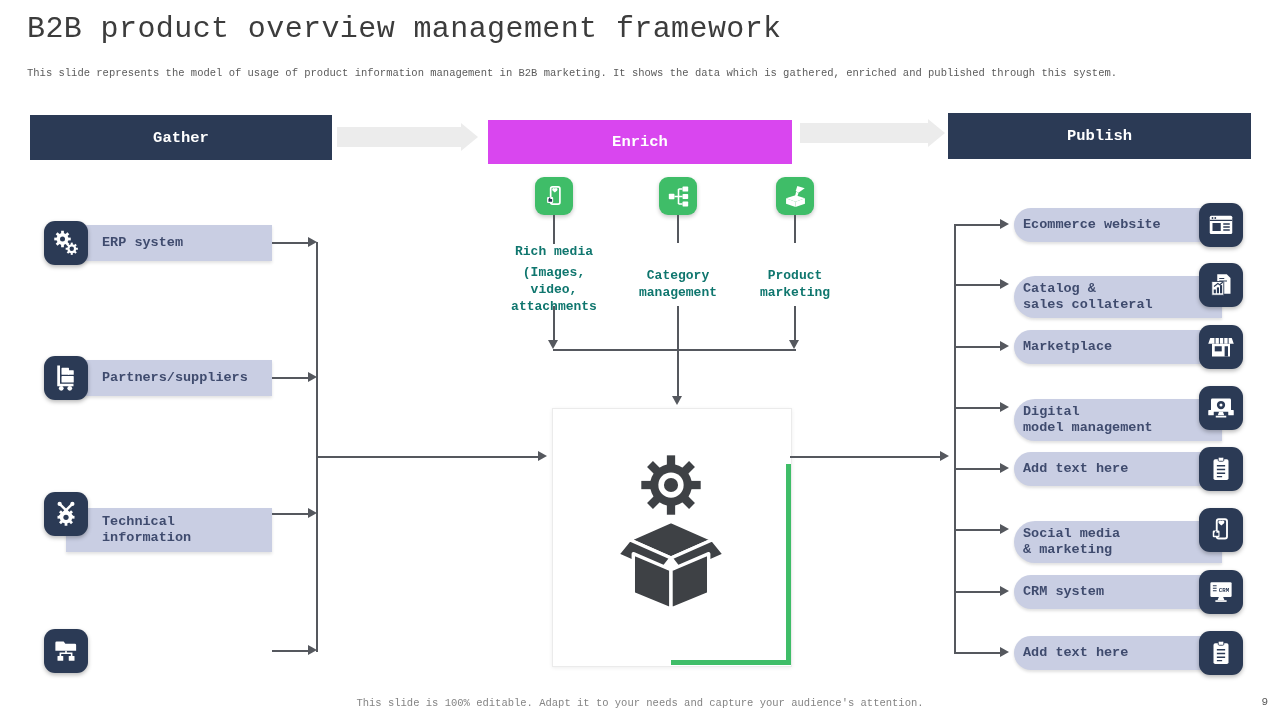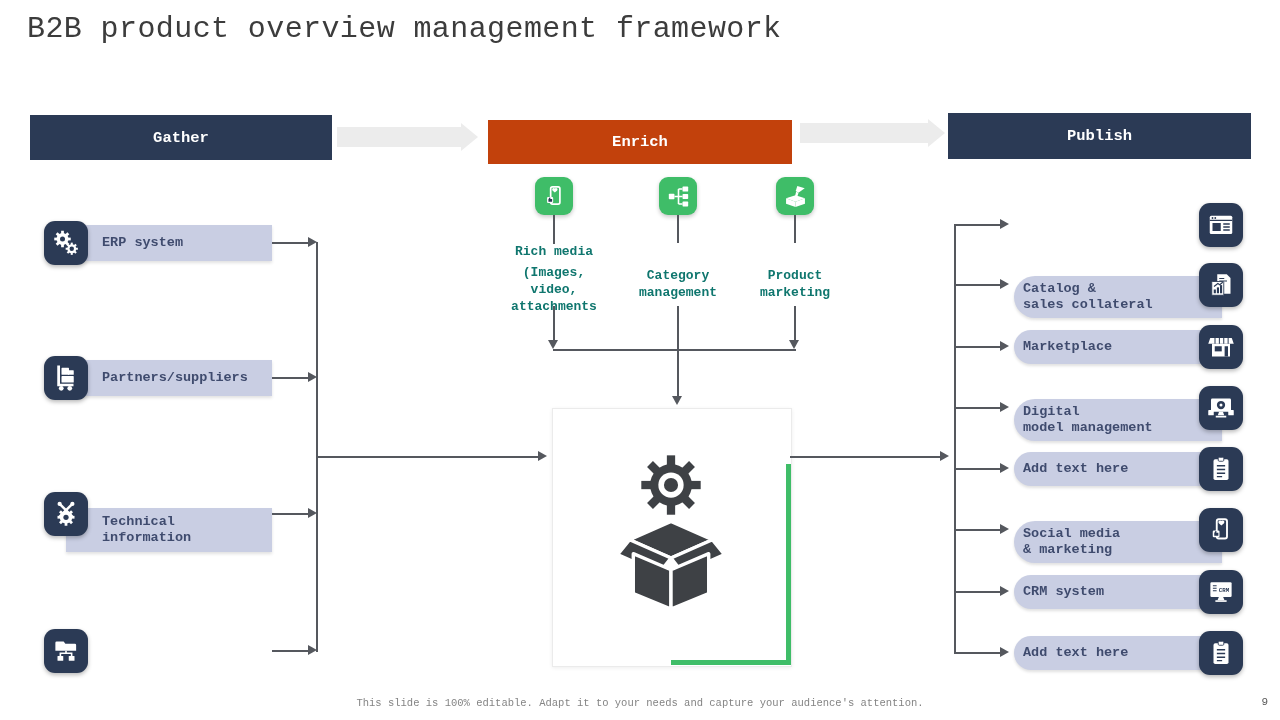--- a/index.html
+++ b/index.html
@@ -6,21 +6,21 @@
   .slide{position:relative;width:1280px;height:720px;background:#fff;overflow:hidden;font-family:Liberation Mono, monospace;}
   .abs{position:absolute;}
 
   
   .title{left:27px;top:12px;font-size:30px;color:#3c3c3c;font-weight:400;letter-spacing:0.4px;}
   .subtitle{left:27px;top:67px;font-size:10.5px;color:#5b5b5b;}
 
   
   .stage-bar{display:flex;align-items:center;justify-content:center;color:#fff;font-weight:bold;font-size:15.5px;}
   .stage-navy{background:#2b3a55;}
-  .stage-green{background:#c2410c;}
+  .stage-green{background:#d946ef;}
 
   
   .flow-body{background:#ececec;height:20px;}
   .flow-tip{width:0;height:0;border-top:14px solid transparent;border-bottom:14px solid transparent;border-left:17px solid #ececec;}
 
   
   .ln{background:#55585e;}
   .arr-r{width:0;height:0;border-top:5.5px solid transparent;border-bottom:5.5px solid transparent;border-left:9px solid #55585e;}
   .arr-d{width:0;height:0;border-left:5.5px solid transparent;border-right:5.5px solid transparent;border-top:9px solid #55585e;}
 
@@ -188,20 +188,21 @@
       <rect x="6" y="4.2" width="12" height="16.6" rx="1.4" fill="#fff"></rect>
       <rect x="9.8" y="2.6" width="4.4" height="3.2" rx="0.8" fill="#fff" stroke="#2b3a55" stroke-width="0.7"></rect>
       <path d="M8.7 9.4h6.6M8.7 12.4h6.6M8.7 15.4h6.6M8.7 18.1h4.2" stroke="#2b3a55" stroke-width="1.1"></path>
     </symbol>
   </defs>
 </svg>
 
 <div class="slide">
 
   <div class="abs title">B2B product overview management framework</div>
+  <div class="abs subtitle">This slide represents the model of usage of product information management in B2B marketing. It shows the data which is gathered, enriched and published through this system.</div>
 
   <div class="abs stage-bar stage-navy" style="left:30px;top:115px;width:302px;height:45px">
     <span>Gather</span>
   </div>
   <div class="abs flow-body" style="left:337px;top:127px;width:124px"></div>
   <div class="abs flow-tip" style="left:461px;top:123px"></div>
 
   <div class="abs stage-bar stage-green" style="left:488px;top:120px;width:304px;height:44px">
     <span>Enrich</span>
   </div>
@@ -333,20 +334,23 @@
   <div class="abs arr-r" style="left:1000px;top:402px"></div>
   <div class="abs ln" style="left:956px;top:468px;width:44px;height:2px"></div>
   <div class="abs arr-r" style="left:1000px;top:463px"></div>
   <div class="abs ln" style="left:956px;top:529px;width:44px;height:2px"></div>
   <div class="abs arr-r" style="left:1000px;top:524px"></div>
   <div class="abs ln" style="left:956px;top:591px;width:44px;height:2px"></div>
   <div class="abs arr-r" style="left:1000px;top:586px"></div>
   <div class="abs ln" style="left:956px;top:652px;width:44px;height:2px"></div>
   <div class="abs arr-r" style="left:1000px;top:647px"></div>
 
+  <div class="abs p-bar round-l" style="left:1014px;top:208px;width:208px;height:34px">
+    <span>Ecommerce website</span>
+  </div>
   <div class="abs icon-sq" style="left:1199px;top:203px">
     <svg viewBox="0 0 24 24">
         <use href="#sym-browser"></use>
       </svg>
   </div>
 
   <div class="abs p-bar round-l2" style="left:1014px;top:264px;width:208px;height:42px">
     <span>Catalog &amp;
 sales collateral</span>
   </div>

